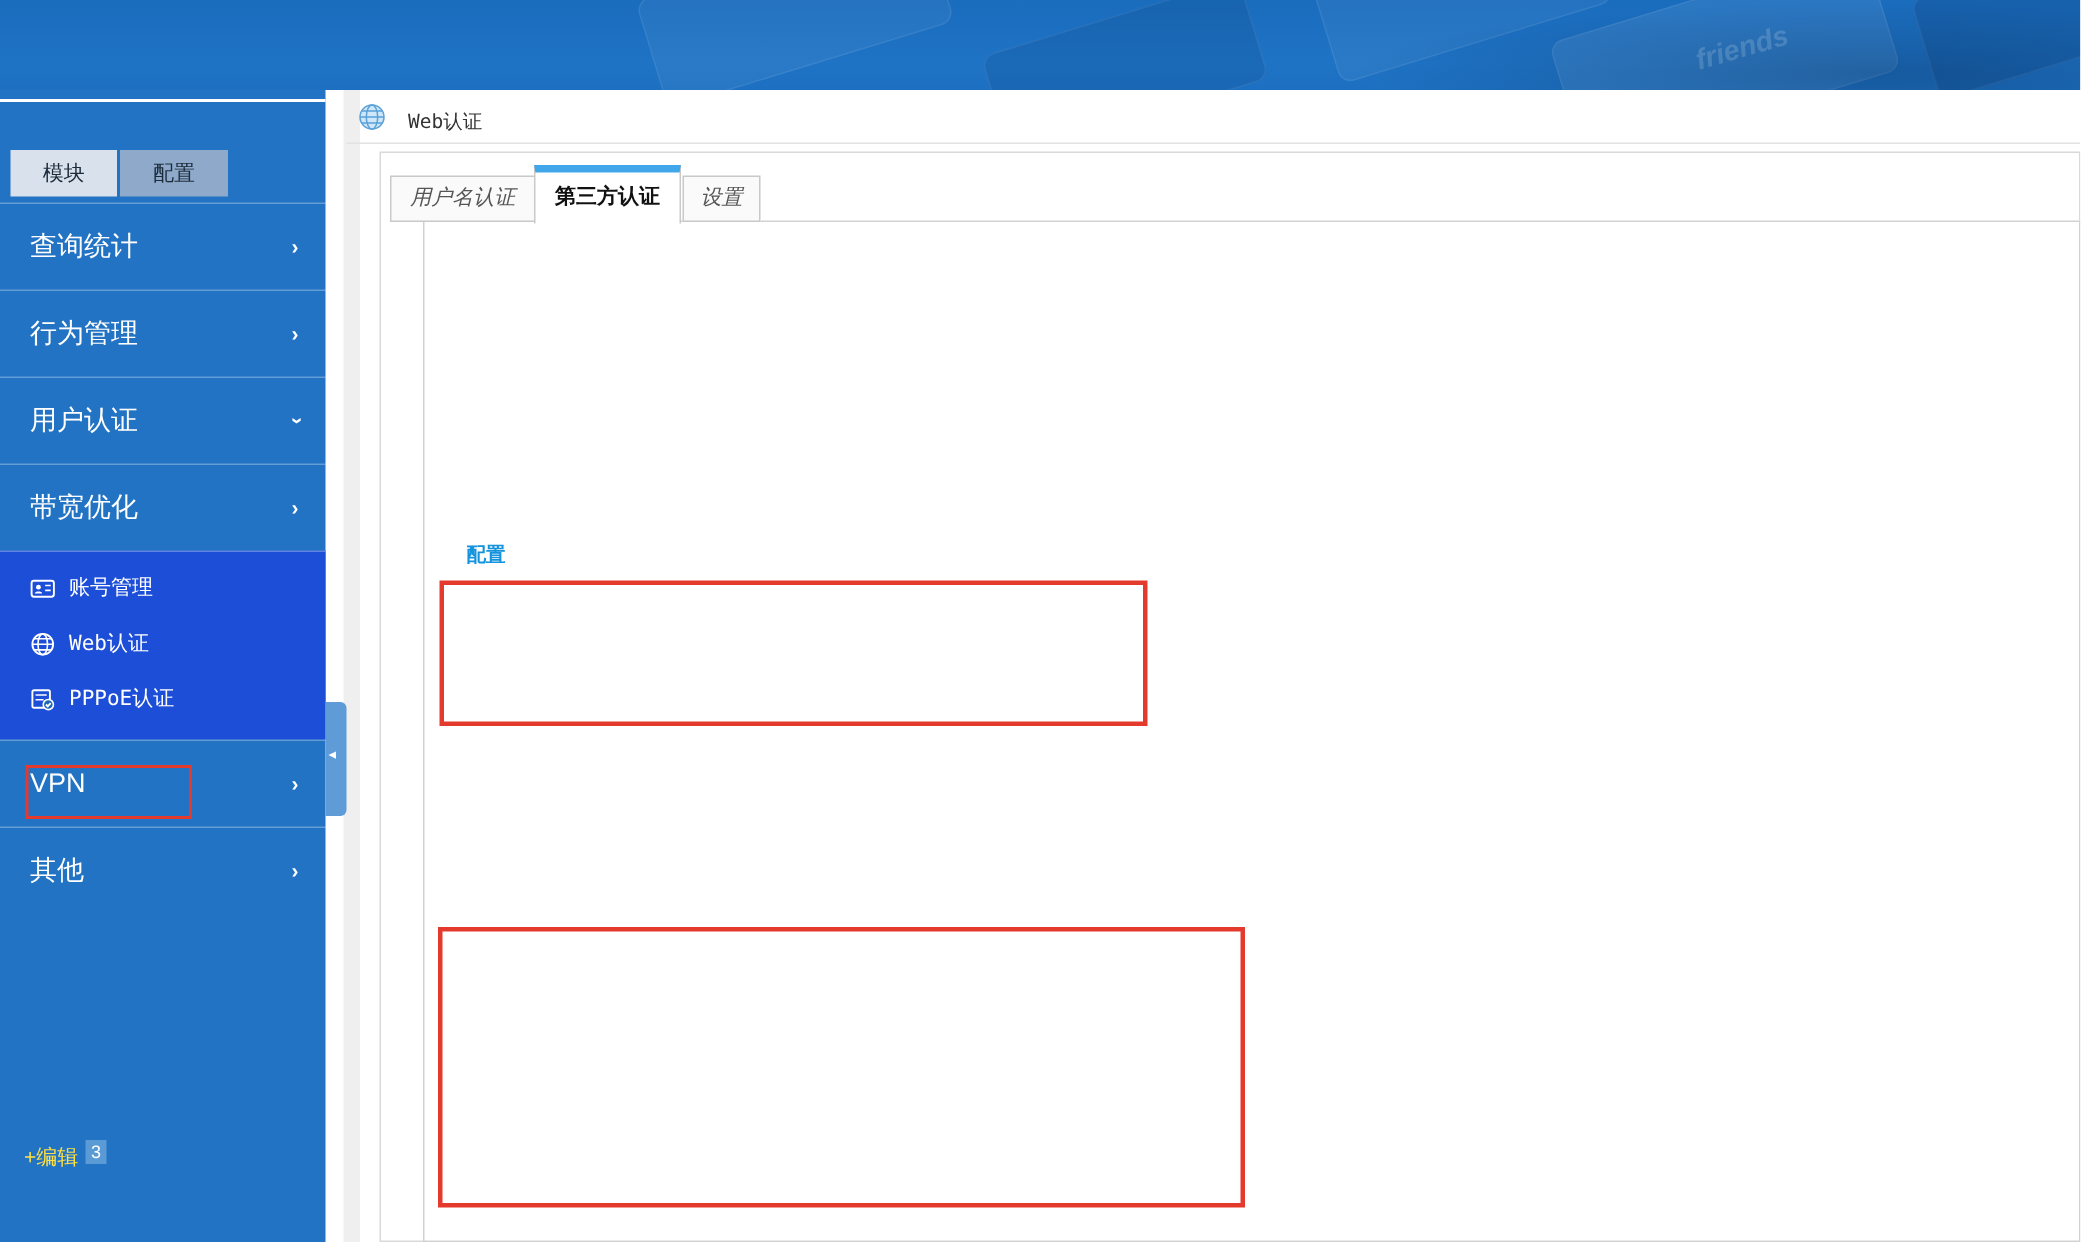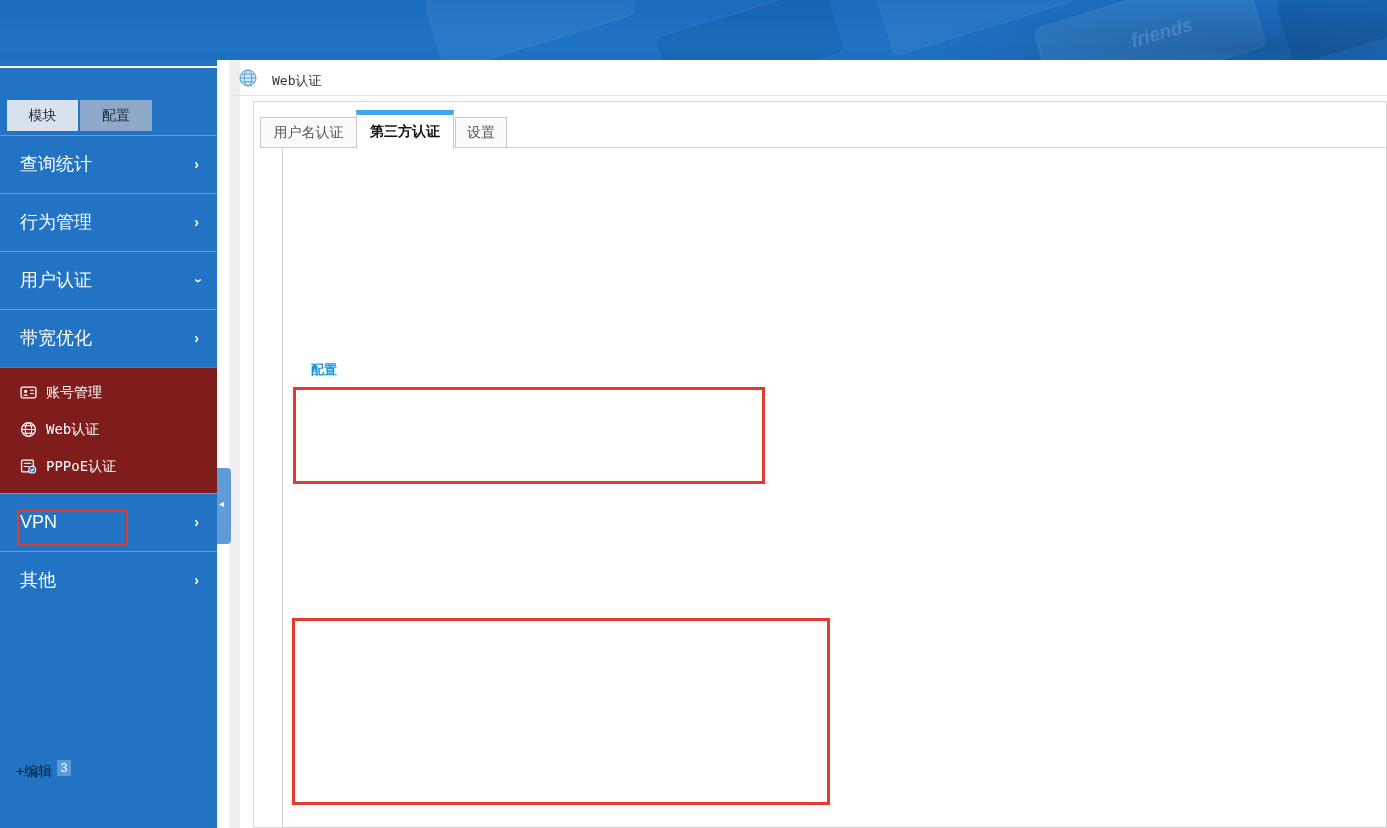--- a/index.html
+++ b/index.html
@@ -32,26 +32,26 @@
               font-size:14px; color:#1c2b3a; cursor:pointer; }
   .side-tab.t1 { left:7px; width:71px; background:#d8e1ec; }
   .side-tab.t2 { left:80px; width:72px; background:#8ea9c9; }
   .menu { position:absolute; left:0; top:75px; width:217px; }
   .mitem { position:relative; height:58px; border-top:1px solid rgba(255,255,255,0.30);
            font-size:18px; line-height:57px; padding-left:20px; cursor:pointer; }
   .mitem .arr { position:absolute; right:18px; top:0; font-size:14px; font-weight:bold; }
   .arr-r::after { content:"›"; }
   .arr-d { transform:rotate(90deg); transform-origin:center; right:16px !important; }
   .arr-d::after { content:"›"; }
-  .submenu { border-top:1px solid rgba(255,255,255,0.30); background:#7f1d1d; padding:6px 0 8px 0; }
+  .submenu { border-top:1px solid rgba(255,255,255,0.30); background:#1d4ed8; padding:6px 0 8px 0; }
   .sitem { position:relative; height:37px; line-height:37px; padding-left:20px; font-size:14px;
            display:flex; align-items:center; gap:9px; cursor:pointer;
            font-family:"DejaVu Sans Mono","Liberation Mono",monospace; }
   .sitem svg { width:17px; height:17px; flex:0 0 17px; }
-  .edit-row { position:absolute; left:16px; top:703px; font-size:14px; color:#0f172a; cursor:pointer; }
+  .edit-row { position:absolute; left:16px; top:703px; font-size:14px; color:#fde047; cursor:pointer; }
   .edit-badge { position:absolute; left:57px; top:700px; width:14px; height:16px; background:#5b9bd5;
                 color:#fff; font-size:12px; text-align:center; line-height:16px; }
   .red-box { position:absolute; border:2px solid #e43a2d; background:transparent; }
   .red-box-sb { left:17px; top:450px; width:111px; height:36px; }
 
   .scroll-strip { left:229px; top:60px; width:11px; height:768px; background:#efefef; }
   .collapse-handle { left:217px; top:468px; width:14px; height:76px; background:#5f9bd7;
                      border-radius:0 4px 4px 0; cursor:pointer; }
   .collapse-handle::after { content:"◂"; position:absolute; left:2px; top:30px; color:#fff; font-size:10px; }
 
@@ -60,21 +60,21 @@
   .crumb-label { left:272px; top:72px; font-size:13px; color:#333; }
   .hr-top { left:231px; top:95px; width:1156px; height:1px; background:#e2e2e2; }
 
   
   .outer-panel { left:253px; top:101px; width:1134px; height:727px; background:#fff;
                  border:1px solid #d9d9d9; }
   .inner-box { left:282px; top:147px; width:1105px; height:681px; background:#fff;
                border:1px solid #d2d2d2; z-index:1; }
   .ptab { position:absolute; font-size:14px; text-align:center; cursor:pointer; z-index:2; }
   .ptab.inactive { top:117px; height:31px; line-height:29px; background:#fafafa;
-                   border:1px solid #c9c9c9; color:#555; }
+                   border:1px solid #c9c9c9; color:#555;font-style:italic; }
   .ptab.p1 { left:260px; width:97px; }
   .ptab.p3 { left:455px; width:52px; }
   .ptab.active { left:356px; top:110px; width:98px; height:39px; background:#fff;
                  border-left:1px solid #c9c9c9; border-right:1px solid #c9c9c9;
                  border-top:5px solid #42a7ea; color:#111; font-weight:bold; line-height:32px; }
 
   
   .radio { position:absolute; width:14px; height:14px; border-radius:50%; border:1px solid #858585;
            background:#fdfdfd; box-shadow:inset 1px 1px 2px rgba(0,0,0,0.25); cursor:pointer; }
   .radio.sel::after { content:""; display:block; width:8px; height:8px; margin:2px; border-radius:50%;

